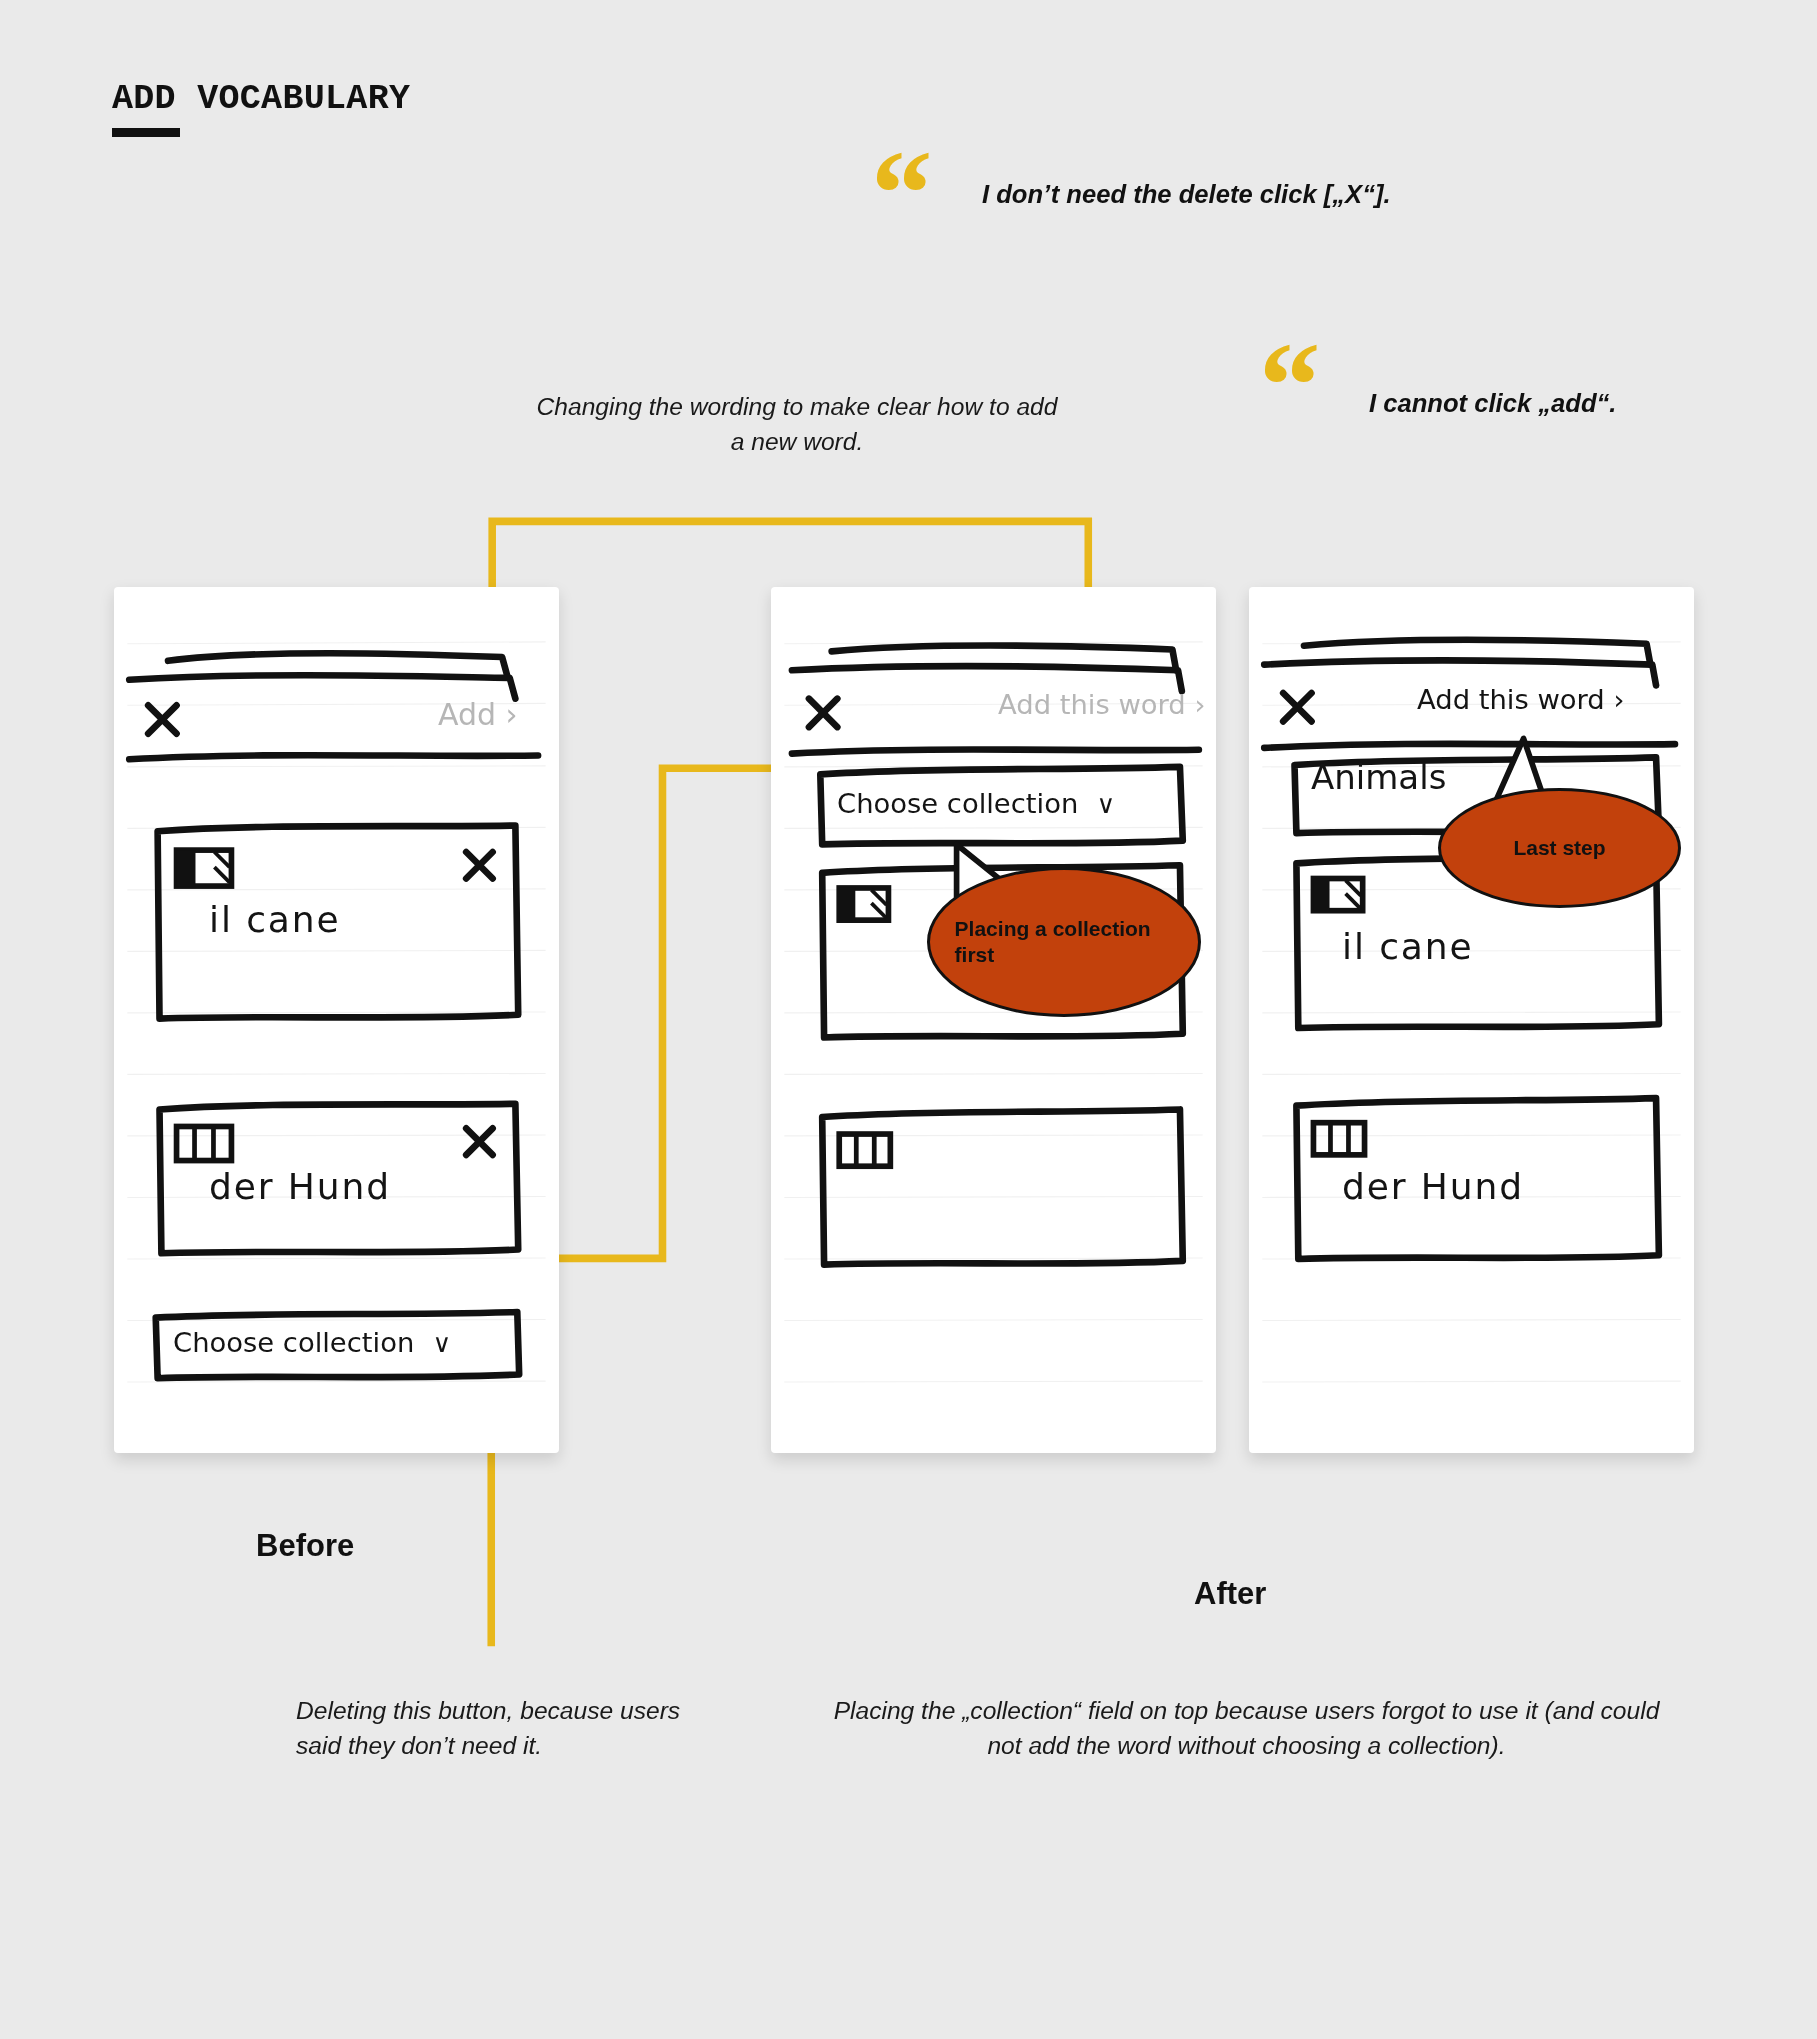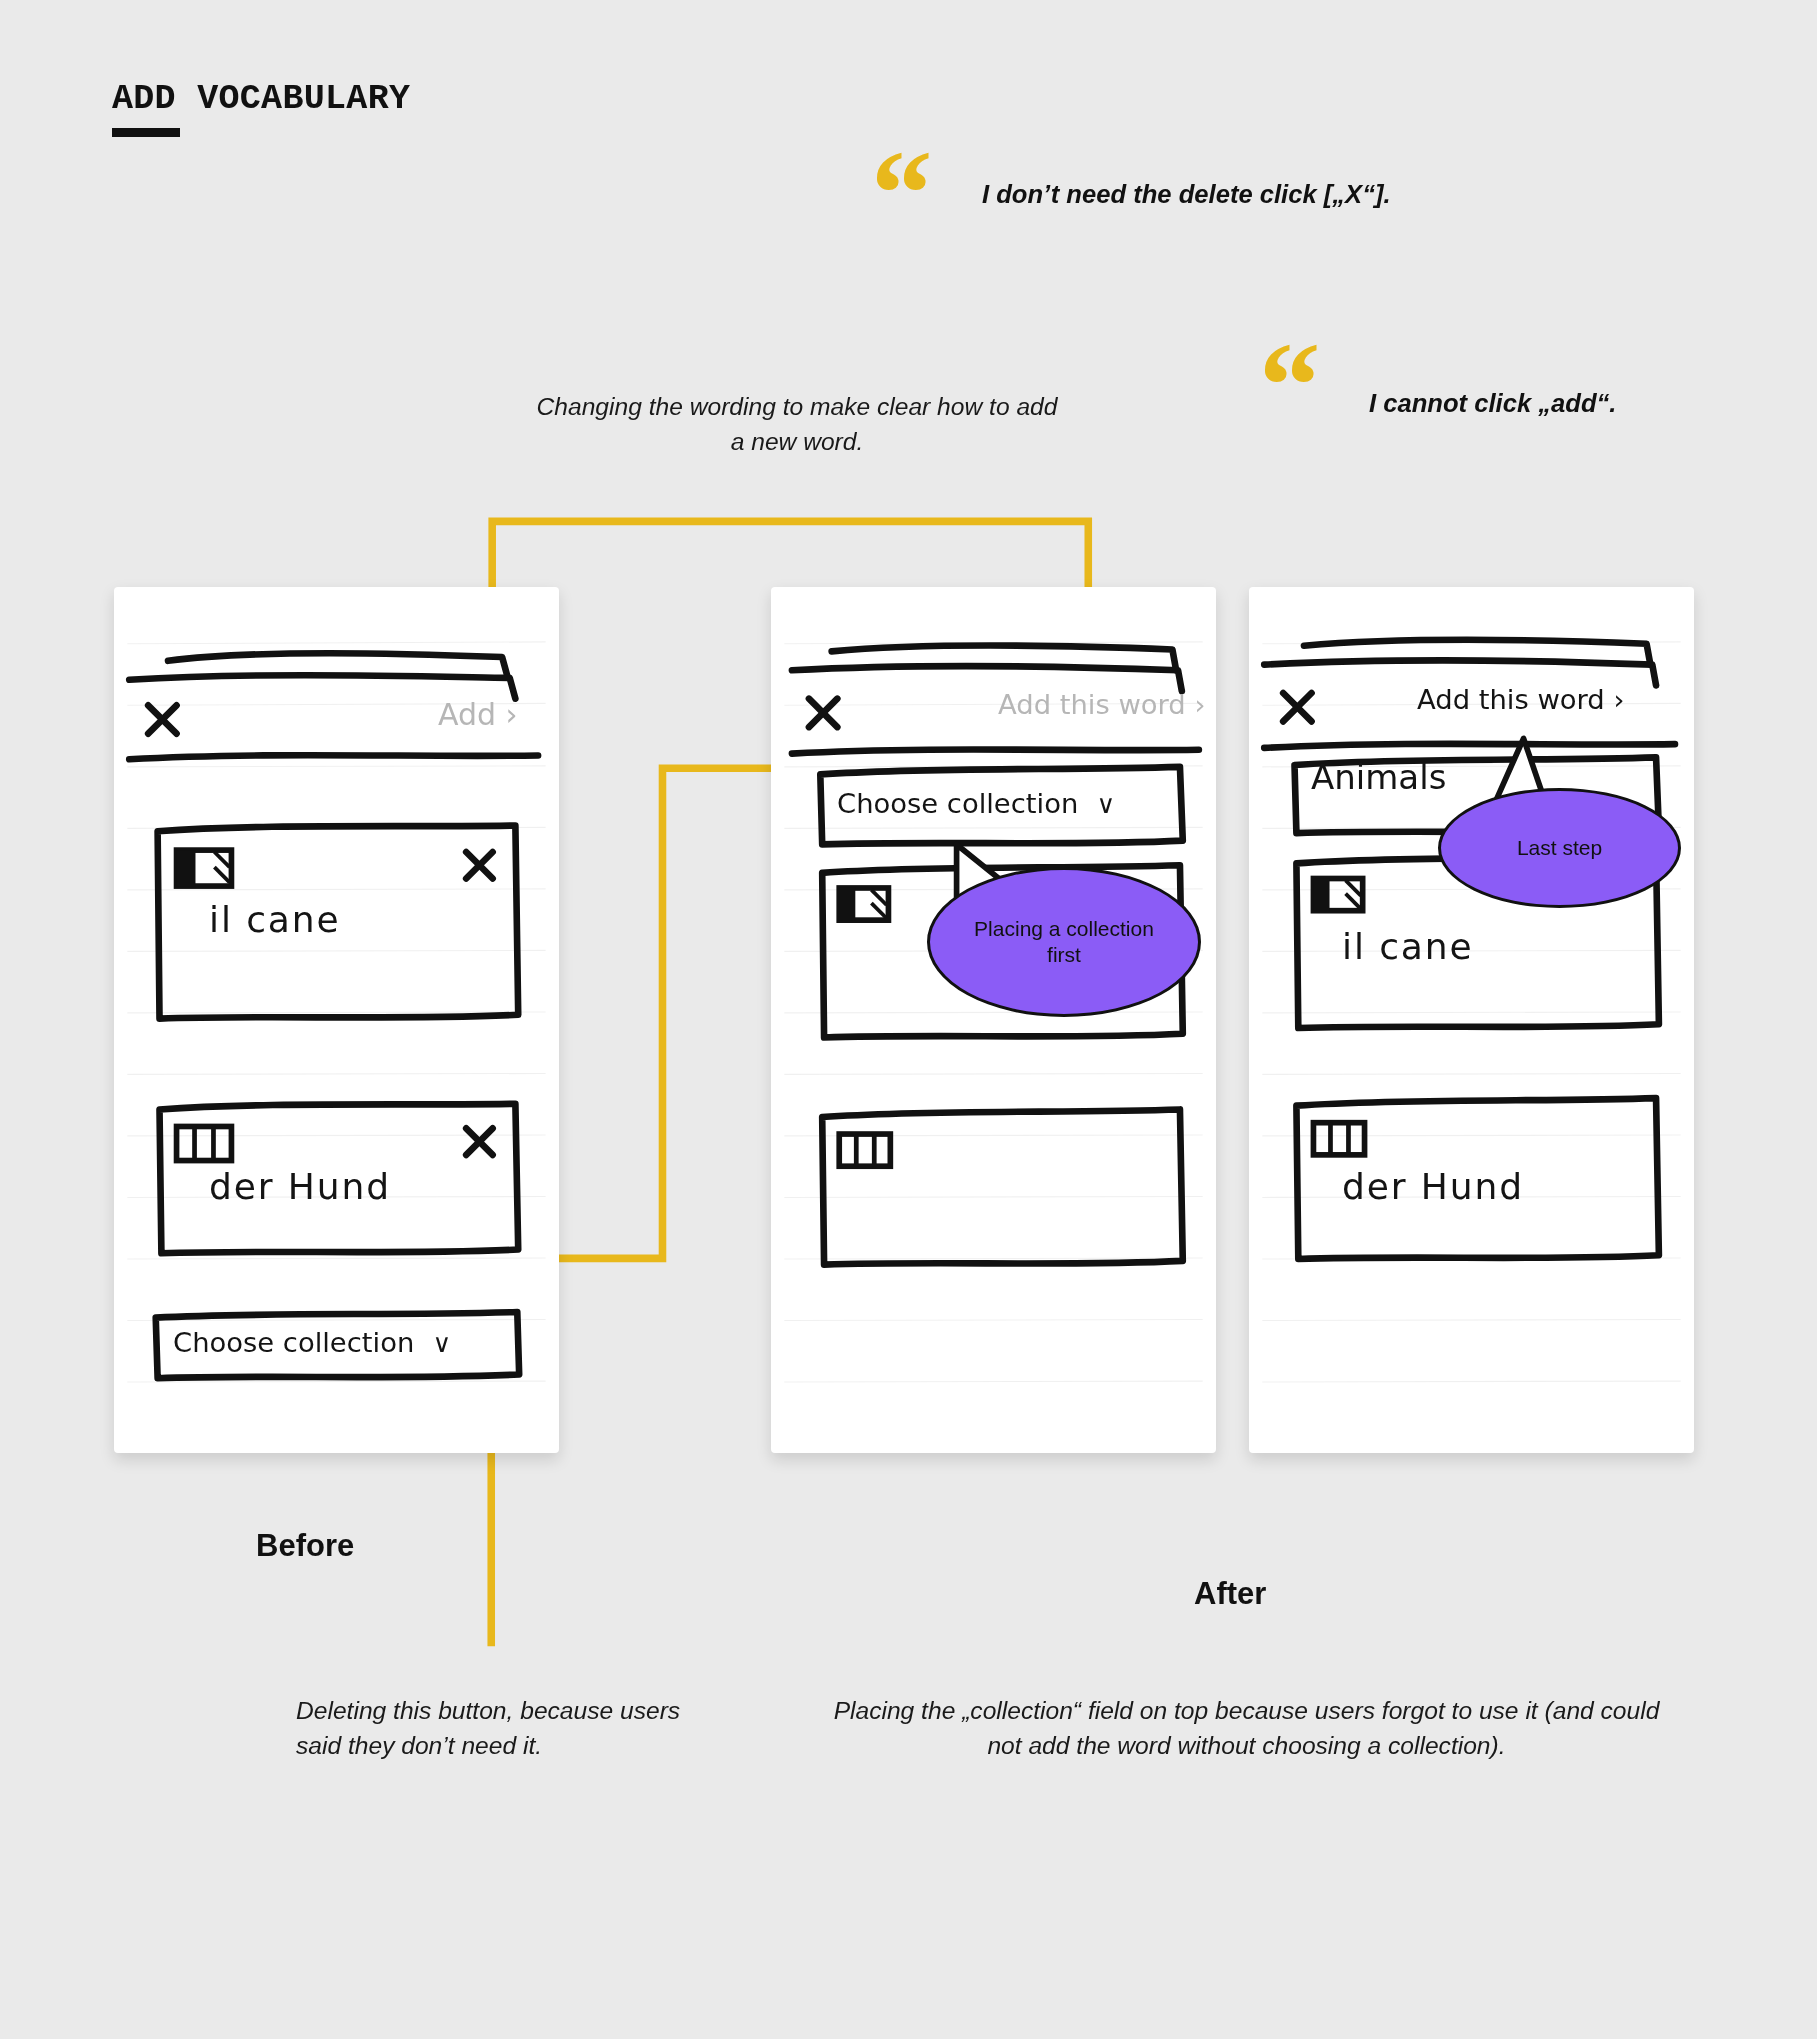--- a/index.html
+++ b/index.html
@@ -77,23 +77,23 @@
     font-family:"DejaVu Sans", sans-serif;
     font-weight:400;
     color:#141414;
     position:absolute;
     white-space:nowrap;
   }
   .hand-grey{color:#b6b6b6;}
 
   
   .bubble{
-    position:absolute;background:#8b5cf6;border:3.8px solid #111;border-radius:50%;
-    display:flex;align-items:center;justify-content:center;text-align:center;
-    font-family:"Liberation Sans", sans-serif;font-weight:normal;color:#111;
+    position:absolute;background:#c2410c;border:3.8px solid #111;border-radius:50%;
+    display:flex;align-items:center;justify-content:center;
+    font-family:"Liberation Sans", sans-serif;font-weight:bold;color:#111;
     line-height:1.25;z-index:6;
   }
 </style>
 </head>
 <body>
 
 <div class="stage">
 
   <div id="page-title">ADD VOCABULARY</div>
   <div id="title-underline"></div>

